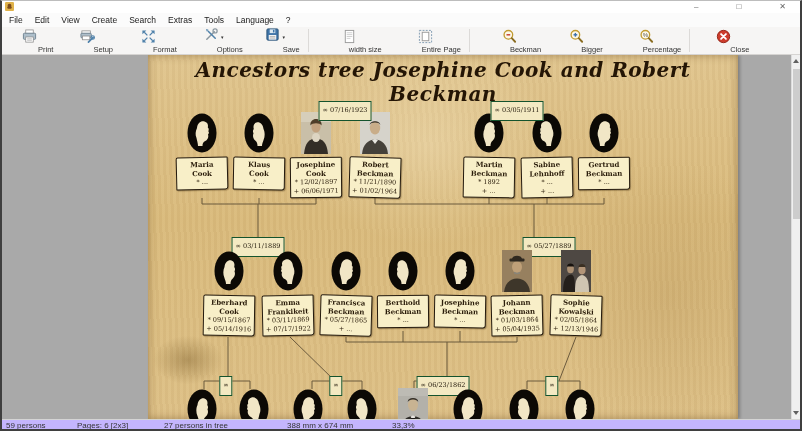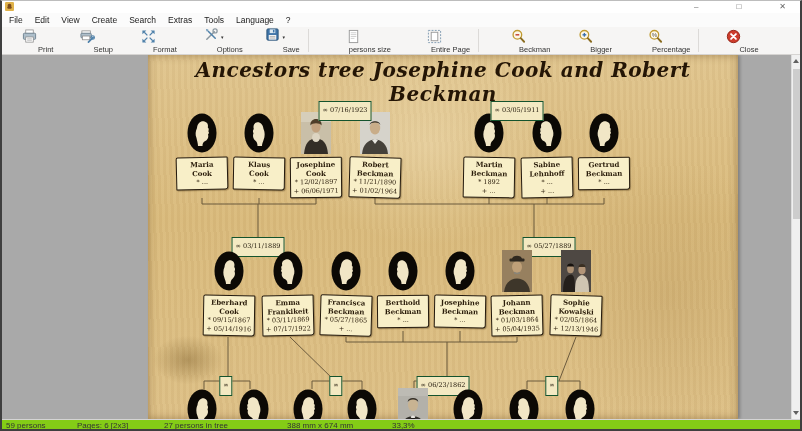--- a/index.html
+++ b/index.html
@@ -56,21 +56,21 @@
   
   .vscroll{position:absolute;right:0;top:0;width:9px;height:364px;background:#f0f0f0;
            border-left:1px solid #dcdcdc;box-sizing:border-box;}
   .sb-thumb{position:absolute;left:1px;top:14px;width:7px;height:150px;background:#cdcdcd;}
   .tri{width:0;height:0;position:absolute;left:1px;}
   .tri-up{top:4px;border-left:3px solid transparent;border-right:3px solid transparent;
           border-bottom:4px solid #606060;}
   .tri-down{bottom:4px;border-left:3px solid transparent;border-right:3px solid transparent;
             border-top:4px solid #606060;}
   
-  .statusbar{position:absolute;left:2px;top:419px;width:798px;height:10px;background:#84cc16;
+  .statusbar{position:absolute;left:2px;top:419px;width:798px;height:10px;background:#c4b5fd;
              border-top:1px solid #d4d4d4;box-sizing:border-box;}
   .status-item{position:absolute;top:1px;font-size:8px;color:#333;white-space:nowrap;}
   
   .winborder{position:absolute;inset:0;border:2px solid #3f3f3f;border-top:1px solid #bdbdbd;
              pointer-events:none;box-sizing:border-box;}
   .hiddendefs{position:absolute;width:0;height:0;overflow:hidden;}
 </style>
 </head>
 <body>
 
@@ -179,21 +179,21 @@
   <div class="tb-btn">
     <span class="tb-iconrow">
       <svg viewBox="0 0 16 16">
           <rect x="3.5" y="1.5" width="9" height="13" fill="#fff" stroke="#9a9a9a"></rect>
           <line x1="5" y1="4" x2="11" y2="4" stroke="#c2c2c2" stroke-width=".8"></line>
           <line x1="5" y1="6" x2="11" y2="6" stroke="#c2c2c2" stroke-width=".8"></line>
           <line x1="5" y1="8" x2="11" y2="8" stroke="#c2c2c2" stroke-width=".8"></line>
           <line x1="5" y1="10" x2="9" y2="10" stroke="#c2c2c2" stroke-width=".8"></line>
         </svg>
     </span>
-    <span class="tb-label">persons size</span>
+    <span class="tb-label">width size</span>
   </div>
   <div class="tb-btn">
     <span class="tb-iconrow">
       <svg viewBox="0 0 16 16">
           <rect x="1.5" y="1.5" width="13" height="13" fill="none" stroke="#7f9ab0" stroke-dasharray="2 1.4"></rect>
           <rect x="4.5" y="3.5" width="7" height="9" fill="#fff" stroke="#9a9a9a"></rect>
         </svg>
     </span>
     <span class="tb-label">Entire Page</span>
   </div>

